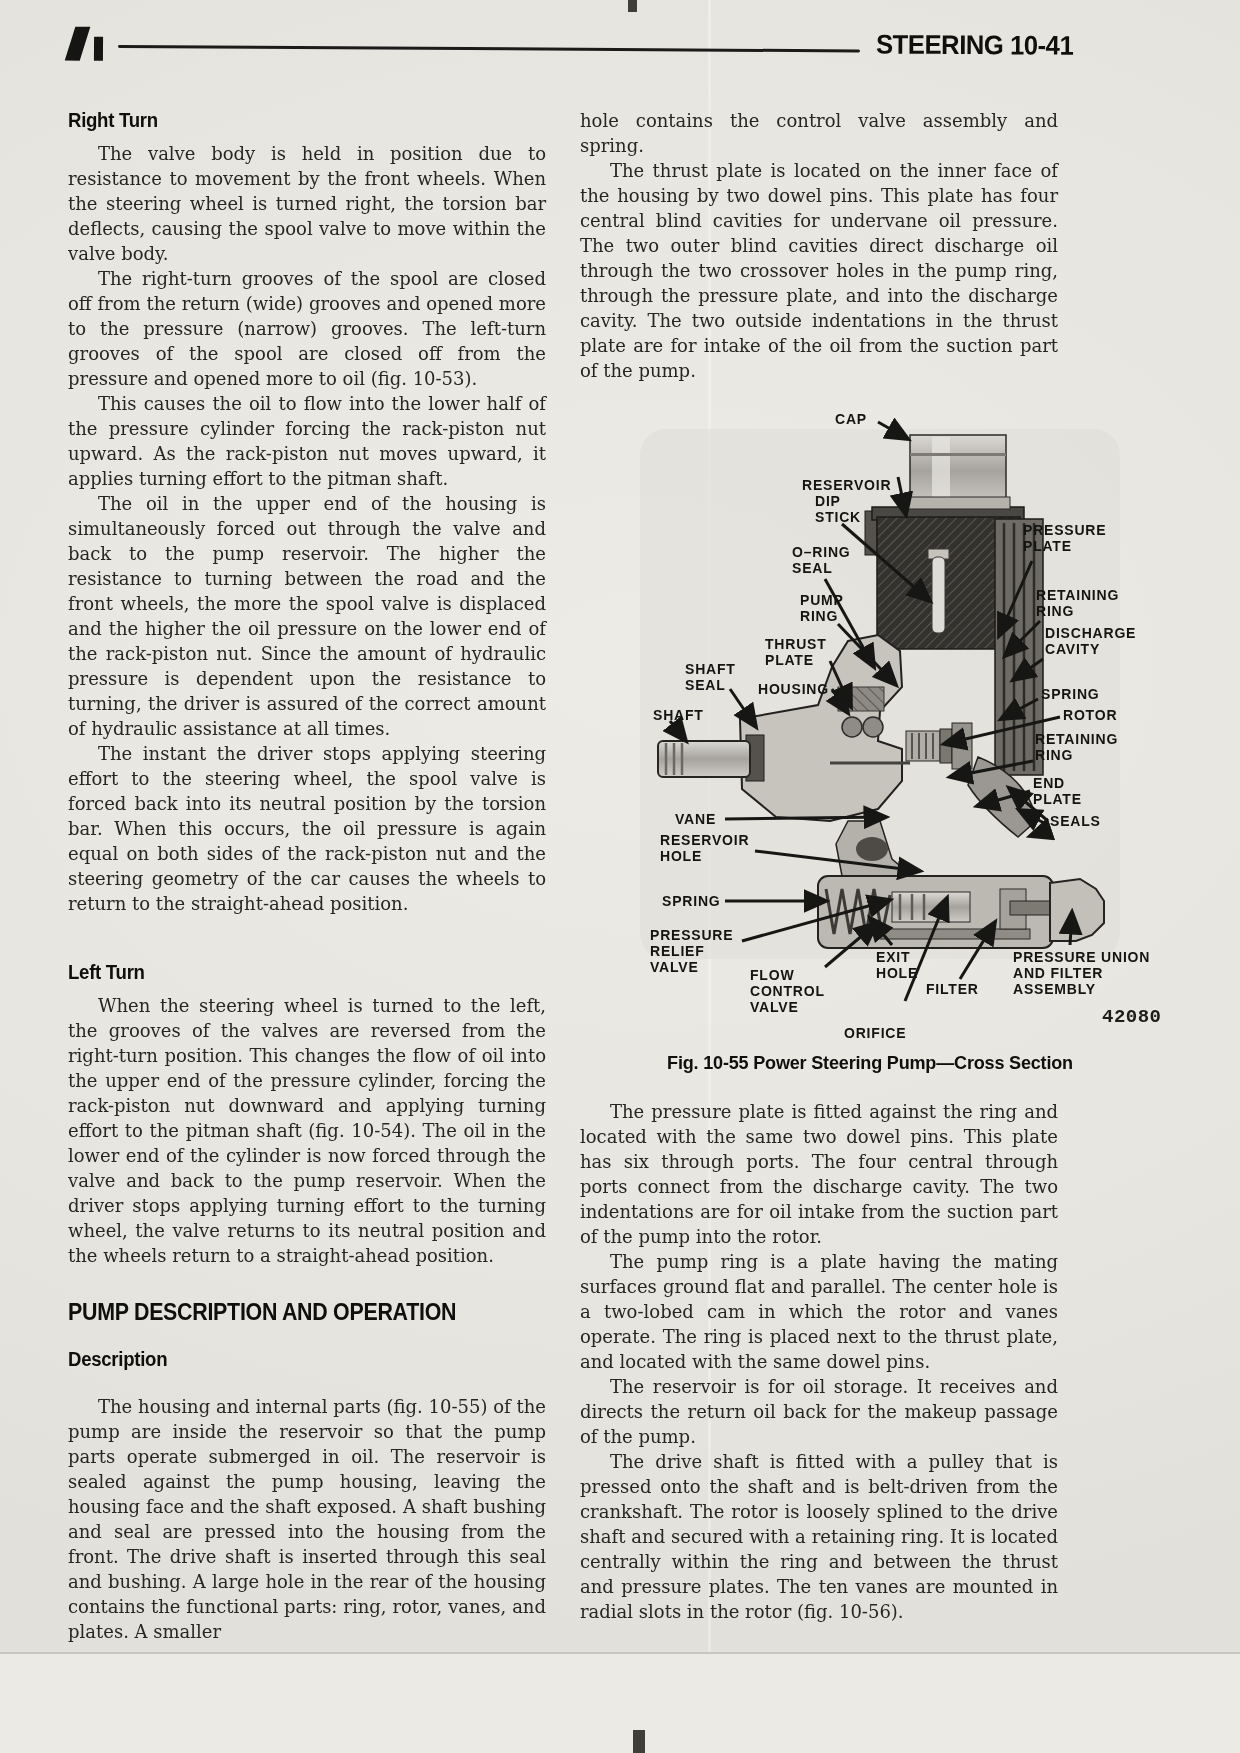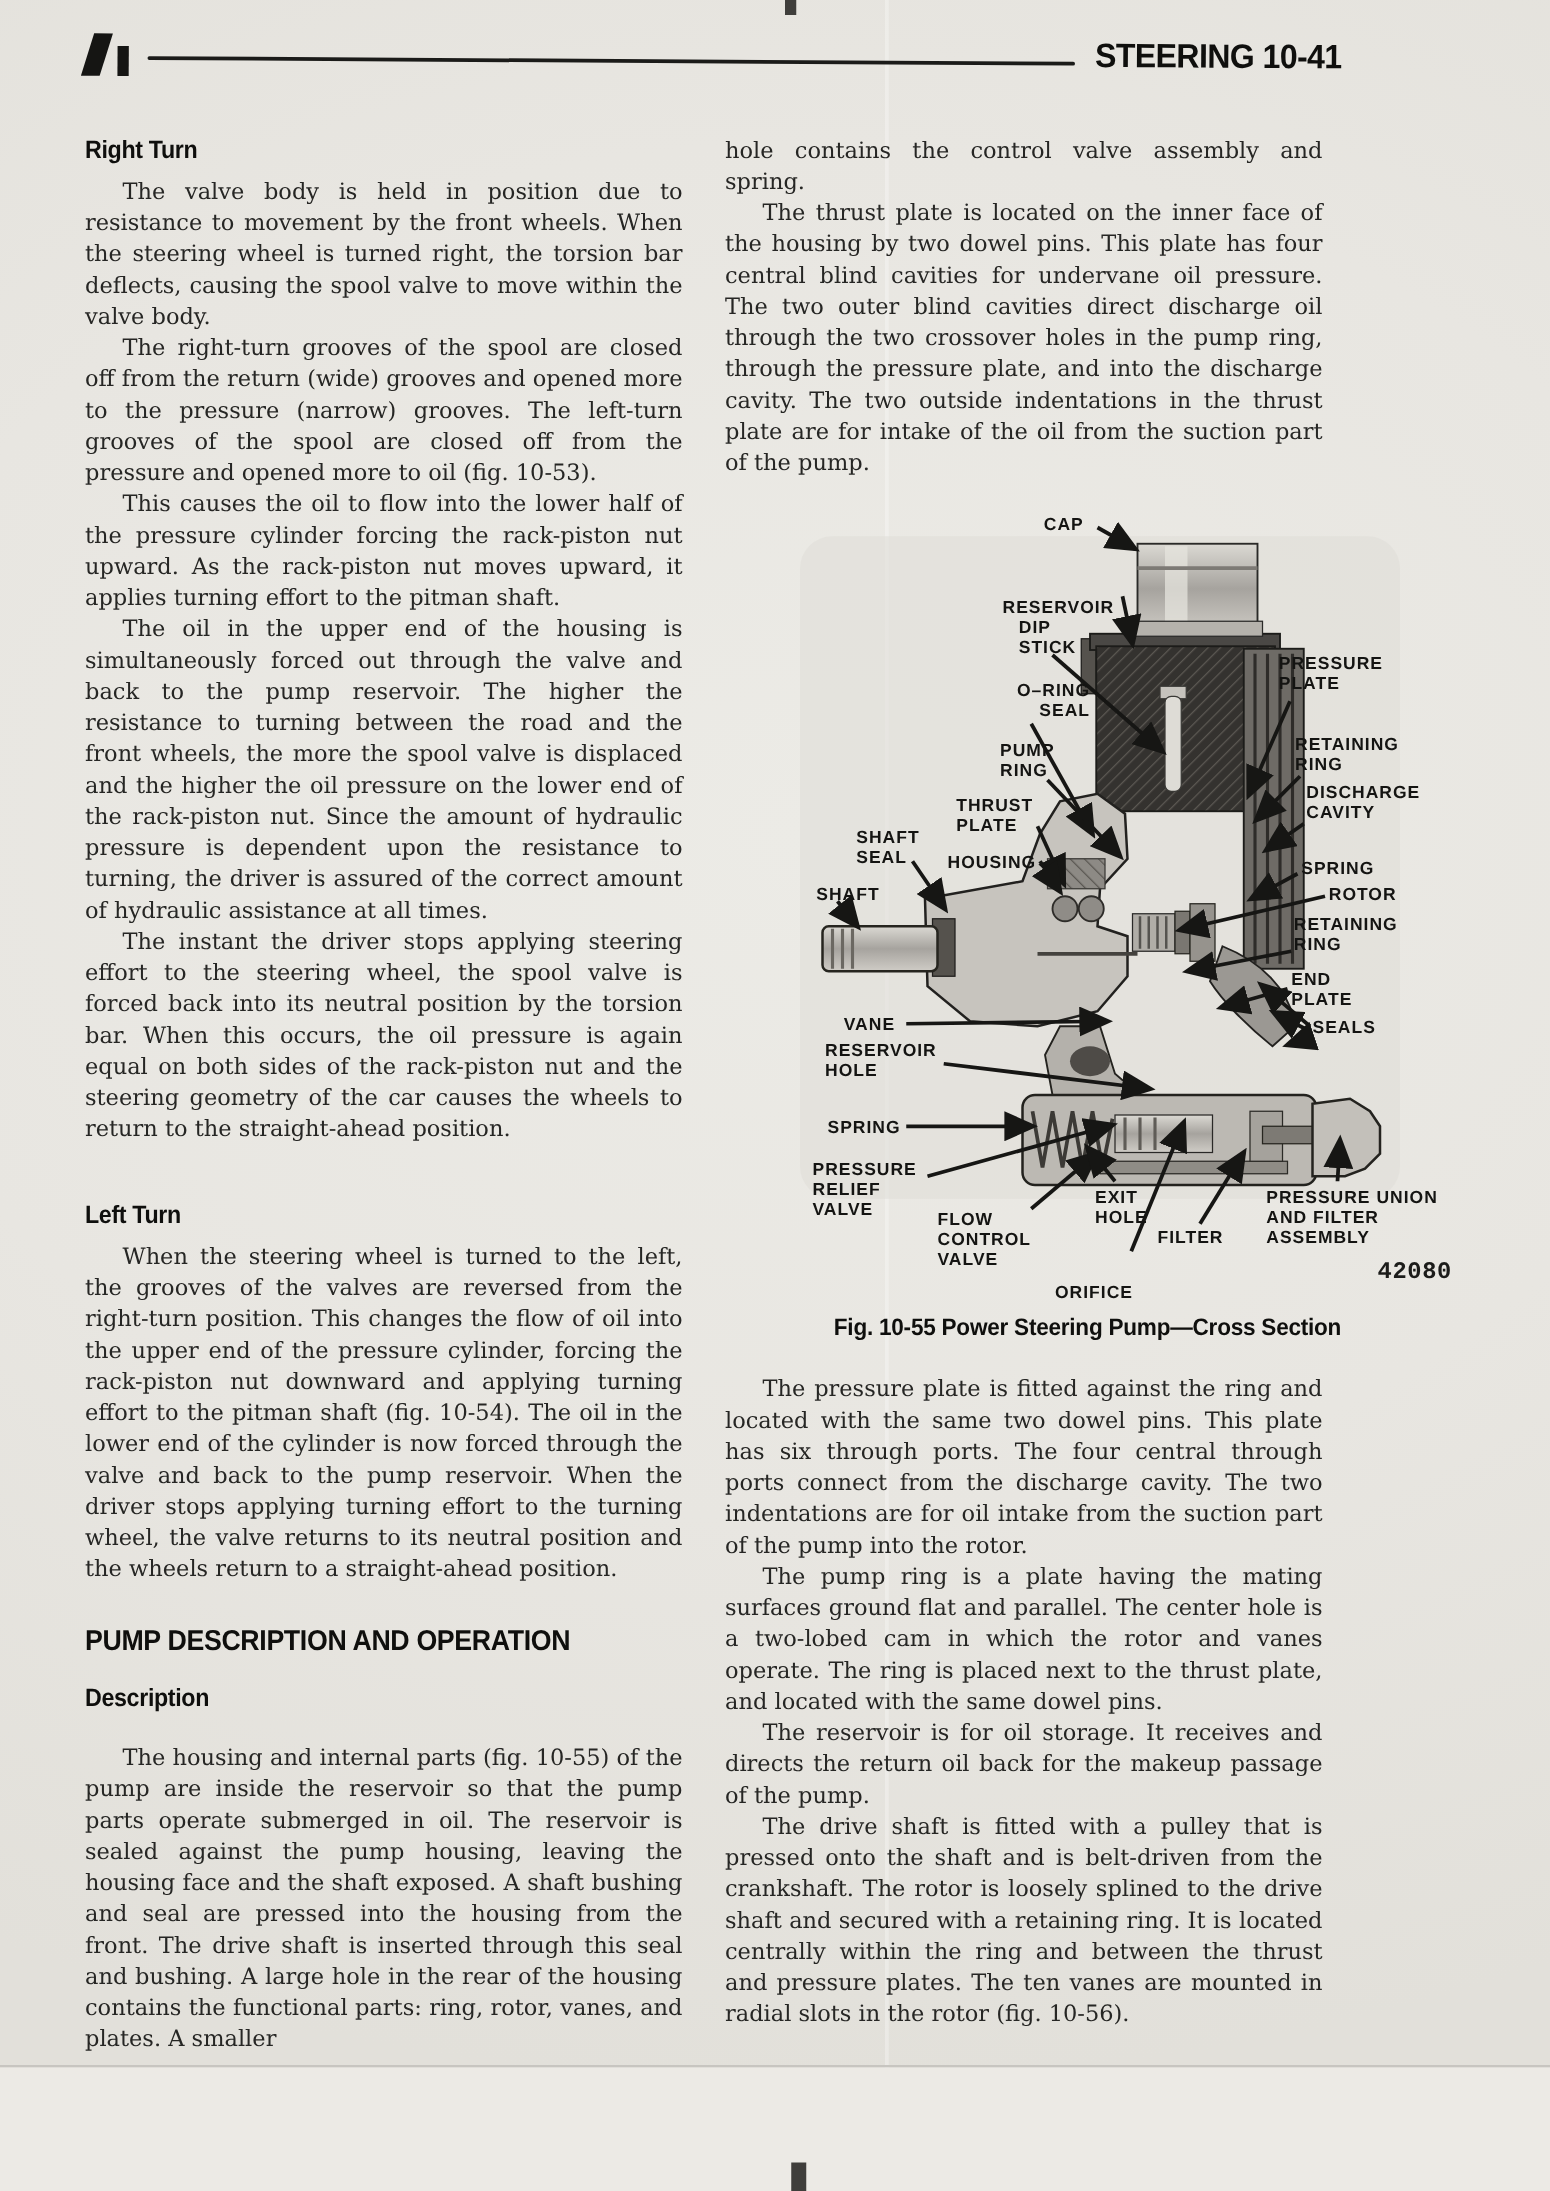--- a/index.html
+++ b/index.html
@@ -214,21 +214,21 @@
           <line x1="450" y1="402" x2="397" y2="417" marker-end="url(#ah)"></line>
           <line x1="468" y1="432" x2="429" y2="399" marker-end="url(#ah)"></line>
           <line x1="468" y1="436" x2="439" y2="421" marker-end="url(#ah)"></line>
           <line x1="468" y1="441" x2="450" y2="447" marker-end="url(#ah)"></line>
         </g>
       </svg>
 
       <div class="fl" style="left:255px;top:22px;">CAP</div>
       <div class="fl" style="left:222px;top:72px;margin-top:16px;">RESERVOIR</div>
       <div class="fl" style="left:235px;top:104px;width:60px;">DIP STICK</div>
-      <div class="fl" style="left:212px;top:155px;width:80px;text-align:right;">O–RING SEAL</div>
+      <div class="fl" style="left:212px;top:155px;width:80px;">O–RING SEAL</div>
       <div class="fl" style="left:220px;top:203px;width:60px;">PUMP RING</div>
       <div class="fl" style="left:185px;top:247px;width:70px;">THRUST PLATE</div>
       <div class="fl" style="left:105px;top:272px;width:60px;">SHAFT SEAL</div>
       <div class="fl" style="left:178px;top:292px;">HOUSING</div>
       <div class="fl" style="left:73px;top:318px;text-align:right;">SHAFT</div>
       <div class="fl" style="left:95px;top:422px;">VANE</div>
       <div class="fl" style="left:80px;top:443px;width:110px;">RESERVOIR HOLE</div>
       <div class="fl" style="left:82px;top:504px;">SPRING</div>
       <div class="fl" style="left:70px;top:538px;width:90px;">PRESSURE RELIEF VALVE</div>
       <div class="fl" style="left:170px;top:578px;width:90px;">FLOW CONTROL VALVE</div>

